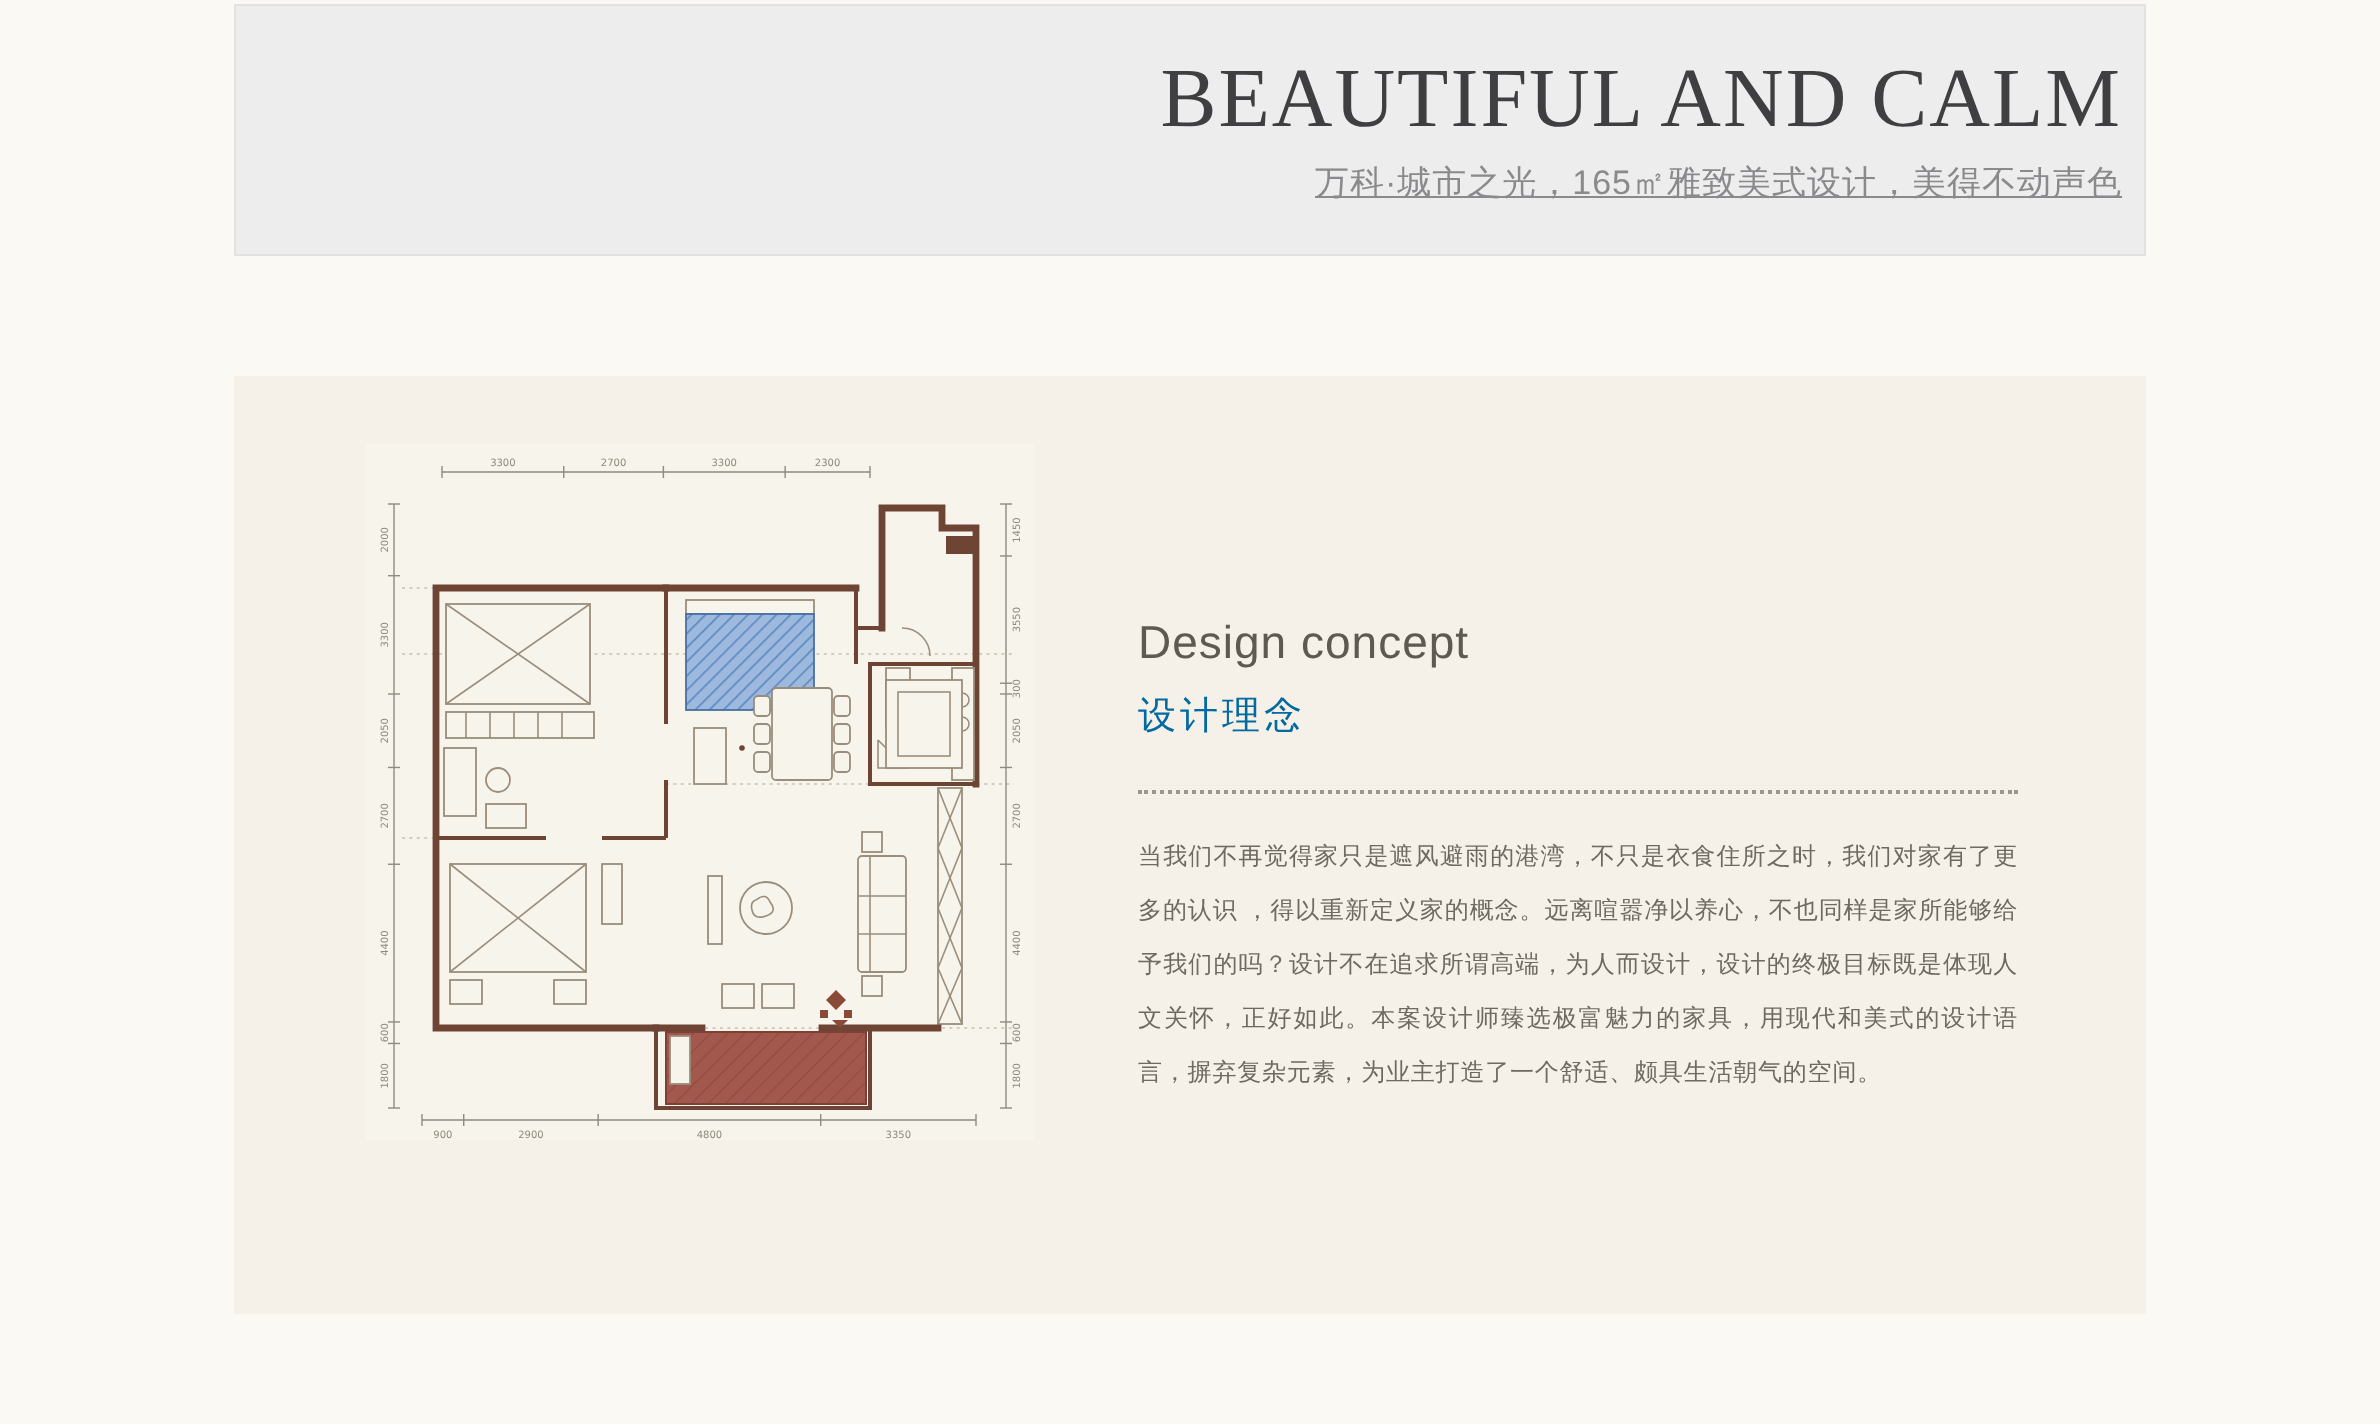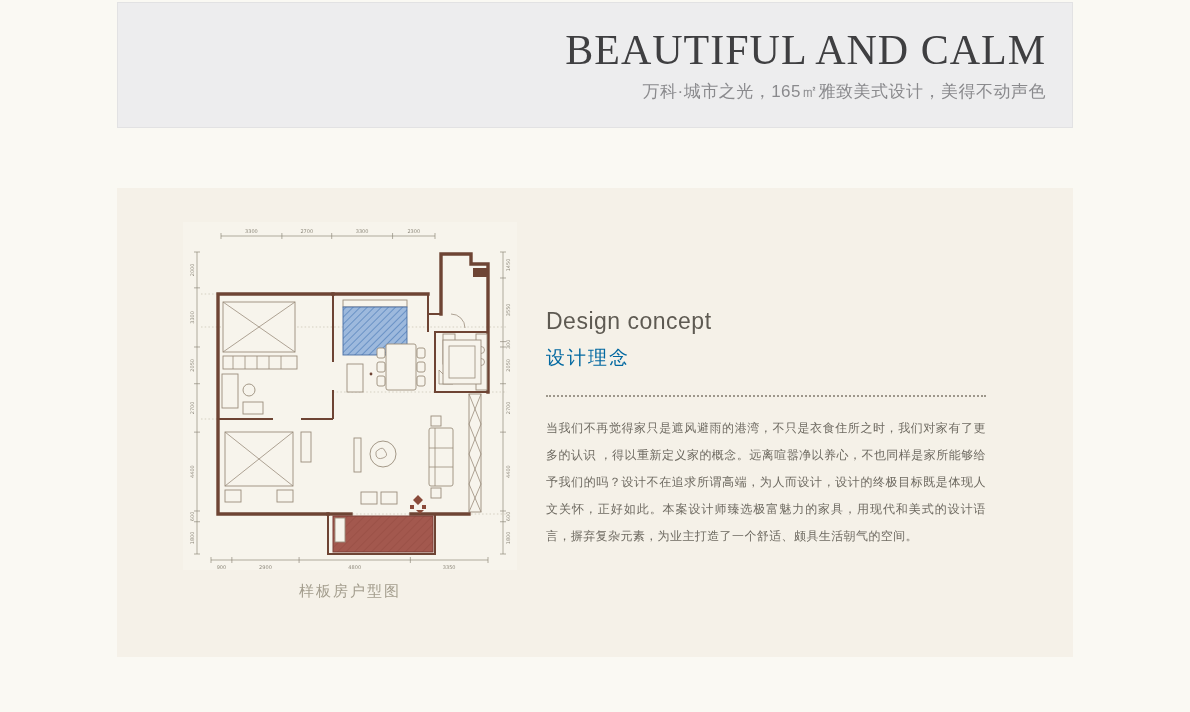--- a/index.html
+++ b/index.html
@@ -9,48 +9,49 @@
     font-family:"Liberation Sans","DejaVu Sans",sans-serif;
     overflow:hidden;
   }
   .page { position:relative; width:1190px; height:712px; }
 
   
   .header-band {
     position:absolute; left:117px; top:2px; width:956px; height:126px;
     background:#ededee; border:1px solid #e2e2e3;
     display:flex; flex-direction:column; justify-content:center; align-items:flex-end;
-    padding-right:26px;
+    padding-right:11px;
   }
   .header-title {
     font-family:"Liberation Serif","DejaVu Serif",serif;
     font-size:42px; font-weight:400; color:#3f3f41; letter-spacing:1px;
     line-height:1.1; white-space:nowrap;
   }
   .header-subtitle {
     font-size:17px; color:#8a8a8d; margin-top:6px; letter-spacing:0.5px;
     white-space:nowrap;
+    text-decoration:underline;
   }
 
   
   .main-band {
     position:absolute; left:117px; top:188px; width:956px; height:469px;
     background:#f5f1e8;
   }
   .plan-figure {
     position:absolute; left:66px; top:34px; width:334px;
   }
   .plan-canvas { display:block; width:334px; height:348px; background:#f7f4ec; }
   .plan-caption {
     display:block; text-align:center; margin-top:12px;
     font-size:15px; color:#a39d8d; letter-spacing:2px;
   }
 
   .concept {
-    position:absolute; left:429px; top:120px; width:440px;
+    position:absolute; left:452px; top:120px; width:440px;
   }
   .concept-title-en {
     font-size:23px; font-weight:400; color:#5e5a52; letter-spacing:0.5px;
   }
   .concept-title-zh {
     font-size:19px; font-weight:400; color:#0369a1; margin-top:10px; letter-spacing:2px;
   }
   .dotted-divider {
     margin-top:24px; height:2px; width:100%;
     border-bottom:2px dotted #9d978b;
@@ -269,21 +270,20 @@
             <text class="dim-label" x="327" y="42.99406528189911" text-anchor="middle" transform="rotate(-90 327 42.99406528189911)">1450</text>
             <text class="dim-label" x="327" y="87.80118694362018" text-anchor="middle" transform="rotate(-90 327 87.80118694362018)">3550</text>
             <text class="dim-label" x="327" y="122.3026706231454" text-anchor="middle" transform="rotate(-90 327 122.3026706231454)">300</text>
             <text class="dim-label" x="327" y="143.3620178041543" text-anchor="middle" transform="rotate(-90 327 143.3620178041543)">2050</text>
             <text class="dim-label" x="327" y="185.92878338278933" text-anchor="middle" transform="rotate(-90 327 185.92878338278933)">2700</text>
             <text class="dim-label" x="327" y="249.55489614243322" text-anchor="middle" transform="rotate(-90 327 249.55489614243322)">4400</text>
             <text class="dim-label" x="327" y="294.36201780415433" text-anchor="middle" transform="rotate(-90 327 294.36201780415433)">600</text>
             <text class="dim-label" x="327" y="315.86943620178045" text-anchor="middle" transform="rotate(-90 327 315.86943620178045)">1800</text>
           </g>
       </svg>
-      <figcaption class="plan-caption">样板房户型图</figcaption>
     </figure>
 
     <article class="concept">
       <h2 class="concept-title-en">Design concept</h2>
       <h3 class="concept-title-zh">设计理念</h3>
       <div class="dotted-divider"></div>
       <p class="concept-body">当我们不再觉得家只是遮风避雨的港湾，不只是衣食住所之时，我们对家有了更多的认识 ，得以重新定义家的概念。远离喧嚣净以养心，不也同样是家所能够给予我们的吗？设计不在追求所谓高端，为人而设计，设计的终极目标既是体现人文关怀，正好如此。本案设计师臻选极富魅力的家具，用现代和美式的设计语言，摒弃复杂元素，为业主打造了一个舒适、颇具生活朝气的空间。</p>
     </article>
 
   </section>

